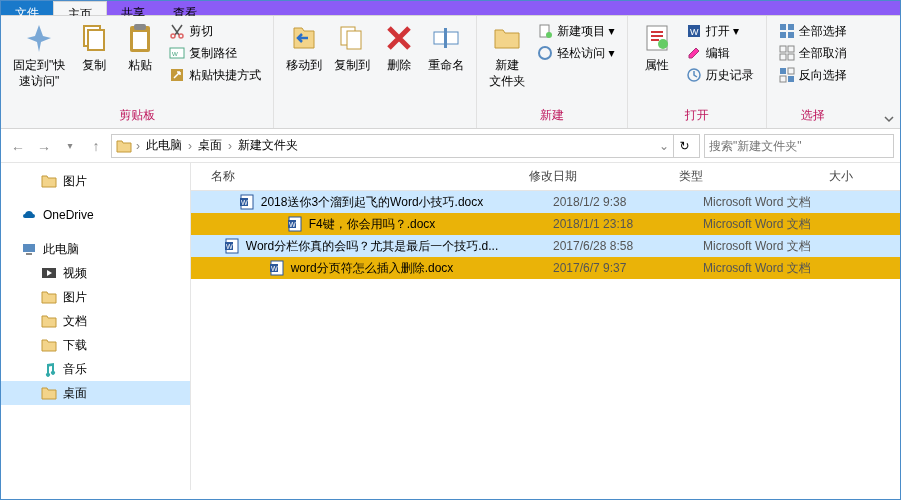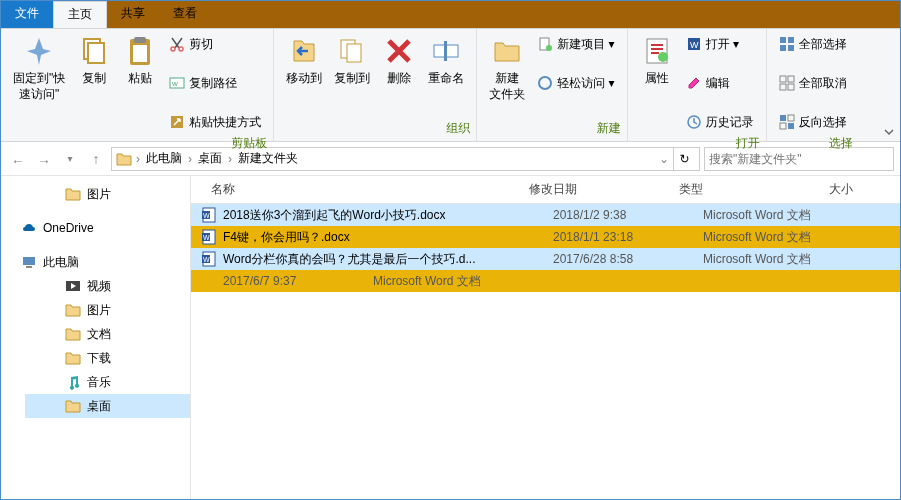--- a/index.html
+++ b/index.html
@@ -1,66 +1,66 @@
 <!DOCTYPE html>
 <html><head>
 <meta charset="utf-8">
 <style>
 * { box-sizing: border-box; margin: 0; padding: 0; font-family: "Microsoft YaHei", "Segoe UI", sans-serif; }
 body { width: 901px; height: 500px; background: #fff; border: 1px solid #4a8cc9; overflow: hidden; font-size: 12px; }
 
 
-.tabs { display: flex; height: 28px; background: #a16207; border-bottom: 1px solid #d5d5d5; }
+.tabs { display: flex; height: 15px; background: #8b5cf6; border-bottom: 1px solid #d5d5d5; }
 .tab { padding: 4px 14px; cursor: pointer; }
 .tab.file { background: #1979ca; color: #fff; }
 .tab.active { background: #f5f6f7; border: 1px solid #d5d5d5; border-bottom: none; }
 
 
 .ribbon { display: flex; height: 113px; background: #f5f6f7; border-bottom: 1px solid #d5d5d5; position: relative; }
 .group { display: flex; flex-direction: column; border-right: 1px solid #e1e1e1; padding: 2px 6px; }
 .group-body { flex: 1; display: flex; align-items: flex-start; }
-.group-label { text-align: right; color: #4d7c0f; padding: 2px 0; }
+.group-label { text-align: center; color: #be185d; padding: 2px 0; }
 .big-btn { display: flex; flex-direction: column; align-items: center; padding: 4px 6px; cursor: pointer; min-width: 46px; }
 .big-btn .icon { width: 32px; height: 32px; margin-bottom: 4px; }
 .big-btn span { text-align: center; line-height: 1.3; }
-.small-col { display: flex; flex-direction: column; gap: 17px; padding-top: 2px; }
+.small-col { display: flex; flex-direction: column; gap: 0; padding-top: 2px; }
 .small-btn { display: flex; align-items: center; padding: 2px 6px; cursor: pointer; min-height: 22px; gap: 4px; }
 .small-btn .icon { width: 16px; height: 16px; }
 .ribbon-toggle { position: absolute; right: 4px; bottom: 2px; width: 14px; height: 14px; }
 
 
 .navbar { display: flex; align-items: center; height: 34px; padding: 3px 6px; gap: 4px; border-bottom: 1px solid #e5e5e5; }
 .nav-arrow { width: 22px; height: 22px; display: flex; align-items: center; justify-content: center; color: #888; cursor: pointer; font-size: 14px; }
 .breadcrumb { flex: 1; display: flex; align-items: center; border: 1px solid #ccc; height: 24px; padding: 0 4px; gap: 2px; }
 .bc-seg { padding: 0 2px; cursor: pointer; }
 .bc-sep { color: #888; padding: 0 2px; }
 .refresh { width: 22px; height: 22px; border-left: 1px solid #ccc; display: flex; align-items: center; justify-content: center; }
 .search { width: 190px; border: 1px solid #ccc; height: 24px; display: flex; align-items: center; padding: 0 4px; color: #888; }
 .search input { border: none; outline: none; flex: 1; font-size: 12px; }
 
 
 .body { display: flex; height: 327px; }
 .sidebar { width: 190px; border-right: 1px solid #e5e5e5; overflow-y: auto; padding-top: 6px; }
 .tree-item { display: flex; align-items: center; height: 24px; padding-left: 20px; gap: 6px; cursor: pointer; }
-.tree-item.l2 { padding-left: 40px; margin-left: 24px; }
+.tree-item.l2 { padding-left: 40px; }
 .tree-item.selected { background: #cce8ff; }
 .tree-item .icon { width: 16px; height: 16px; }
 
 .filepane { flex: 1; display: flex; flex-direction: column; }
 .columns { display: flex; height: 28px; border-bottom: 1px solid #e5e5e5; align-items: center; color: #444; }
 .col { padding: 0 8px; border-right: 1px solid transparent; }
 .col-name { width: 330px; padding-left: 20px; font-family: Liberation Mono, monospace; }
 .col-date { width: 150px; }
 .col-type { width: 150px; }
 .col-size { flex: 1; }
 .rows { flex: 1; }
 .row { display: flex; align-items: center; height: 22px; }
 .row.selected { background: #cce8ff; }
 .row.alt { background: #eab308; }
-.cell-name { width: 330px; display: flex; align-items: center; gap: 6px; padding-left: 10px; white-space: nowrap; overflow: hidden; text-overflow: ellipsis; }
+.cell-name { width: 330px; display: flex; align-items: center; gap: 6px; padding-left: 10px; white-space: nowrap; overflow: hidden; text-overflow: ellipsis; justify-content: center; }
 .cell-date { width: 150px; color: #555; margin-left: 32px; }
 .cell-type { width: 150px; color: #555; }
 .cell-name .icon { width: 16px; height: 16px; flex-shrink: 0; }
 
 
 .icon svg { width: 100%; height: 100%; display: block; }
 </style>
 </head>
 <body>
 
@@ -168,21 +168,20 @@
       <div class="big-btn">
         <span class="icon">
             <svg viewBox="0 0 32 32">
               <rect x="4" y="10" width="24" height="12" fill="#fff" stroke="#5a8cc0"></rect>
               <rect x="14" y="6" width="3" height="20" fill="#5a8cc0"></rect>
             </svg>
           </span>
         <span>重命名</span>
       </div>
     </div>
-    <div class="group-label">组织</div>
   </div>
 
   <div class="group">
     <div class="group-body">
       <div class="big-btn">
         <span class="icon">
             <svg viewBox="0 0 32 32">
               <path d="M4 8 L12 8 L14 11 L28 11 L28 26 L4 26 Z" fill="#f3d48a" stroke="#c49a3a"></path>
             </svg>
           </span>
@@ -453,18 +452,28 @@
                 <rect x="1" y="4" width="8" height="8" fill="#2b579a"></rect>
                 <text x="2" y="11" font-size="7" fill="#fff">W</text>
               </svg>
             </span>
             <span>Word分栏你真的会吗？尤其是最后一个技巧.d...</span>
           </div>
           <div class="cell-date">2017/6/28 8:58</div>
           <div class="cell-type">Microsoft Word 文档</div>
         </div>
         <div class="row alt">
+          <div class="cell-name">
+            <span class="icon">
+              <svg viewBox="0 0 16 16">
+                <rect x="2" y="1" width="12" height="14" fill="#fff" stroke="#2b579a"></rect>
+                <rect x="1" y="4" width="8" height="8" fill="#2b579a"></rect>
+                <text x="2" y="11" font-size="7" fill="#fff">W</text>
+              </svg>
+            </span>
+            <span>word分页符怎么插入删除.docx</span>
+          </div>
           <div class="cell-date">2017/6/7 9:37</div>
           <div class="cell-type">Microsoft Word 文档</div>
         </div>
       </div>
   </div>
 </div>
 
 </body></html>

